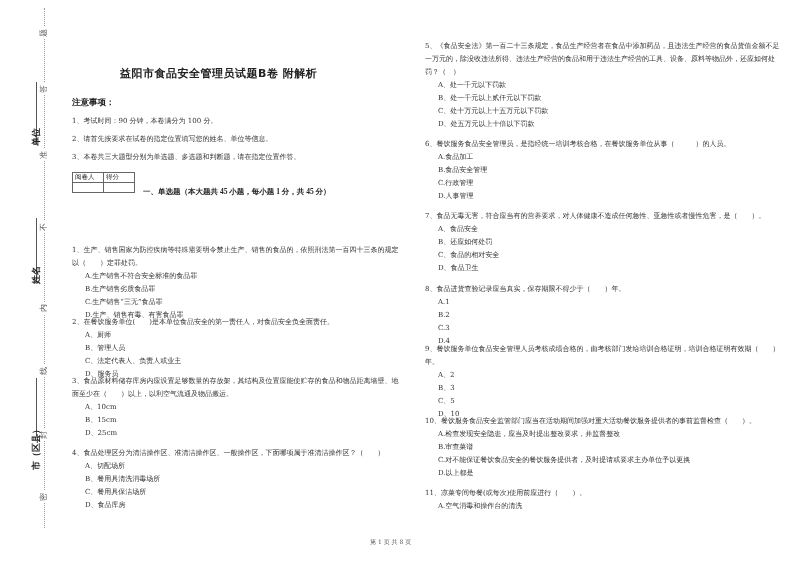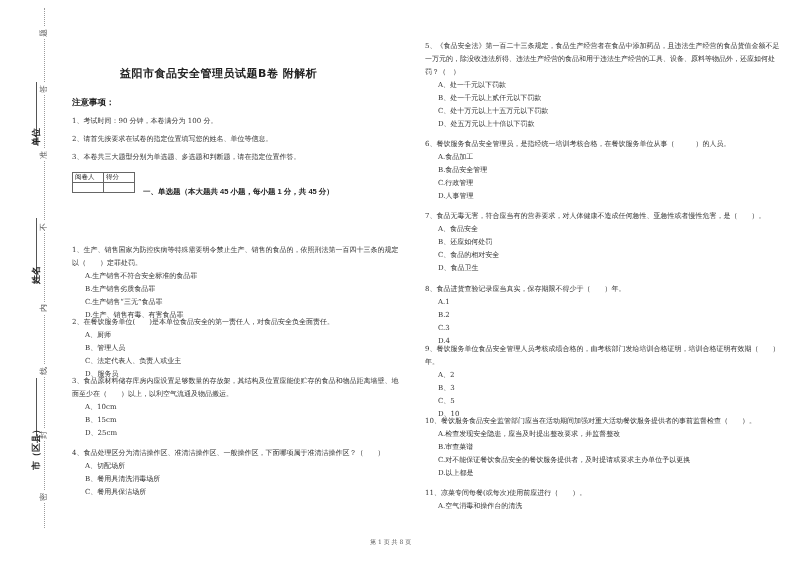--- a/index.html
+++ b/index.html
@@ -19,21 +19,21 @@
   
   .title { position: absolute; left: 120px; top: 66px; font-size: 11px; font-weight: bold; letter-spacing: 0.5px;
            font-family: "DejaVu Sans", sans-serif; text-align: right; }
   .notice-head { position: absolute; left: 72px; top: 97px; font-size: 8.5px; font-weight: bold;
                  font-family: Liberation Sans, sans-serif; }
   .notice-item { position: absolute; left: 72px; font-size: 7px; color: #333; }
 
   table.score { position: absolute; left: 72px; top: 172px; border-collapse: collapse; font-size: 6.5px; }
   table.score td { border: 1px solid #666; width: 26px; height: 9px; padding: 0 2px; }
   .section-head { position: absolute; left: 143px; top: 187px; font-size: 7.5px; font-weight: bold;
-                  font-family: Liberation Sans, sans-serif; }
+                  font-family: Liberation Serif, serif; }
 
   .q { position: absolute; font-size: 7px; color: #333; line-height: 13px; }
   .q .stem { display: block; }
   .q .opt { display: block; padding-left: 13px; }
   .col-l { left: 72px; width: 330px; }
   .col-r { left: 425px; width: 360px; }
 
   .footer { position: absolute; left: 370px; top: 538px; font-size: 6px; color: #555; }
 </style>
 </head>
@@ -96,20 +96,21 @@
     <span class="stem">3、食品原材料储存库房内应设置足够数量的存放架，其结构及位置应能使贮存的食品和物品距离墙壁、地面至少在（　　）以上，以利空气流通及物品搬运。</span>
     <span class="opt">A、10cm</span>
     <span class="opt">B、15cm</span>
     <span class="opt">D、25cm</span>
   </div>
   <div class="q col-l" style="top:447px">
     <span class="stem">4、食品处理区分为清洁操作区、准清洁操作区、一般操作区，下面哪项属于准清洁操作区？（　　）</span>
     <span class="opt">A、切配场所</span>
     <span class="opt">B、餐用具清洗消毒场所</span>
     <span class="opt">C、餐用具保洁场所</span>
+    <span class="opt">D、食品库房</span>
   </div>
 
   <div class="q col-r" style="top:40px">
     <span class="stem">5、《食品安全法》第一百二十三条规定，食品生产经营者在食品中添加药品，且违法生产经营的食品货值金额不足一万元的，除没收违法所得、违法生产经营的食品和用于违法生产经营的工具、设备、原料等物品外，还应如何处罚？（　）</span>
     <span class="opt">A、处一千元以下罚款</span>
     <span class="opt">B、处一千元以上贰仟元以下罚款</span>
     <span class="opt">C、处十万元以上十五万元以下罚款</span>
     <span class="opt">D、处五万元以上十倍以下罚款</span>
   </div>
   <div class="q col-r" style="top:138px">

